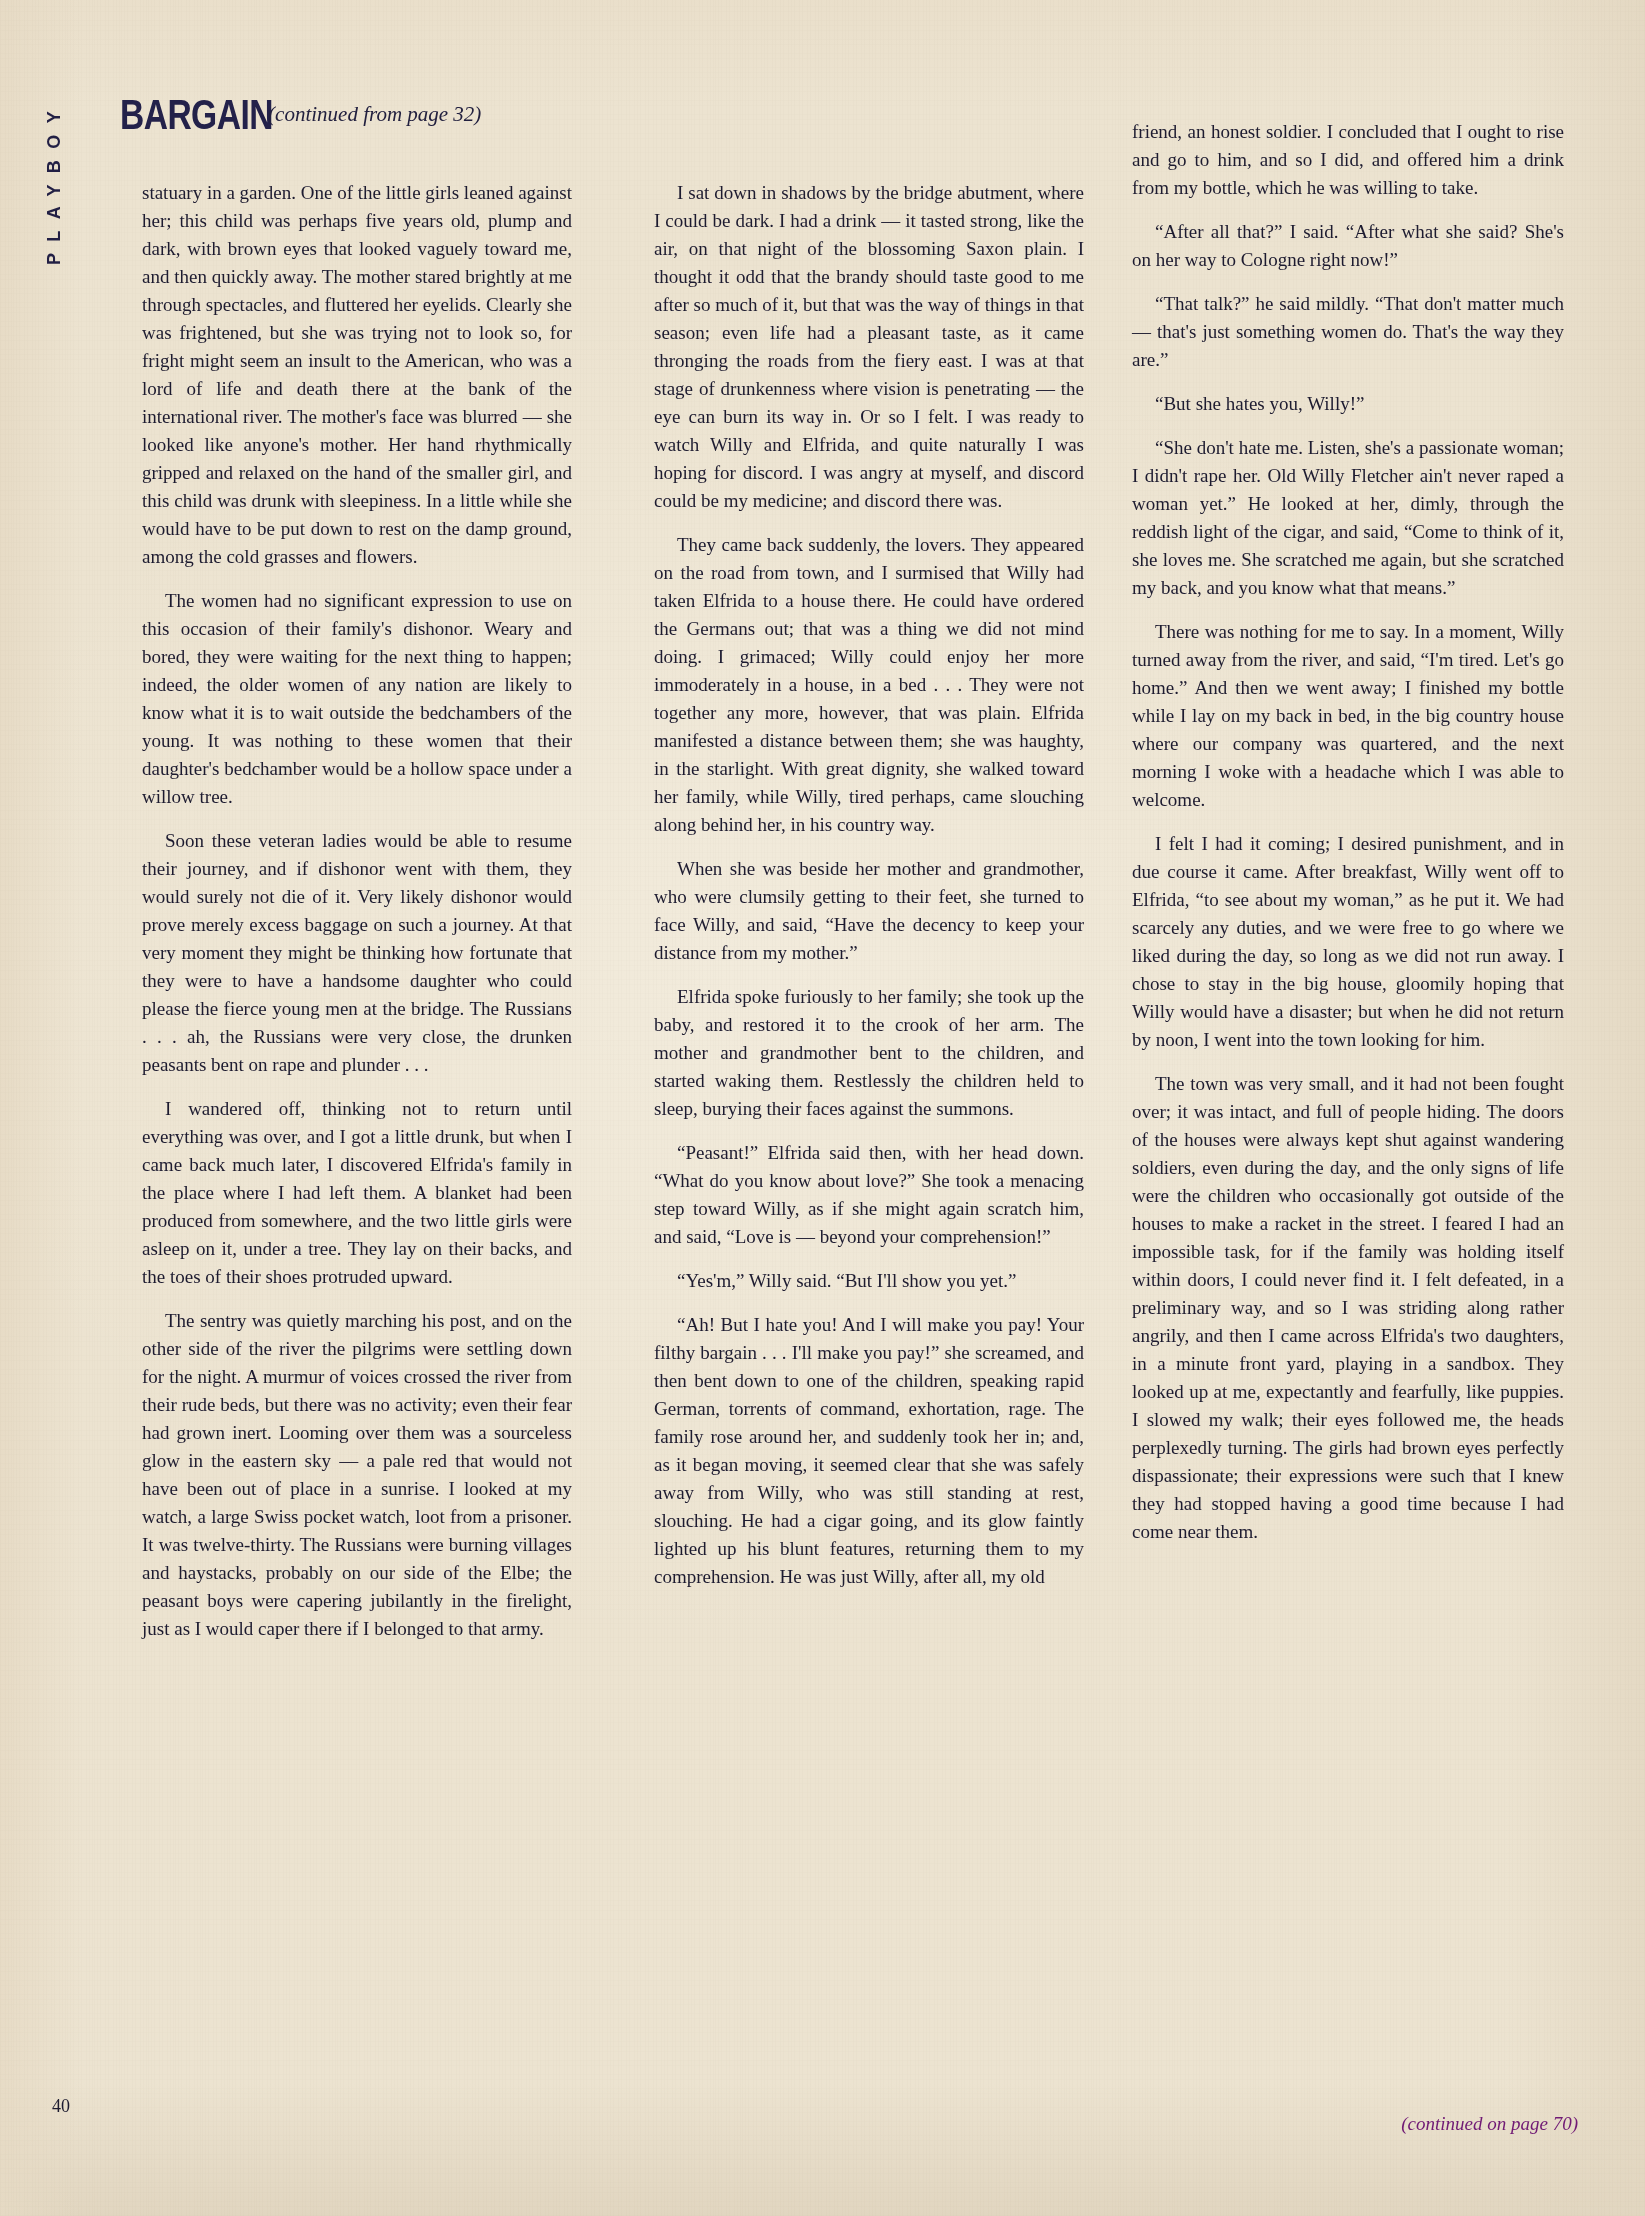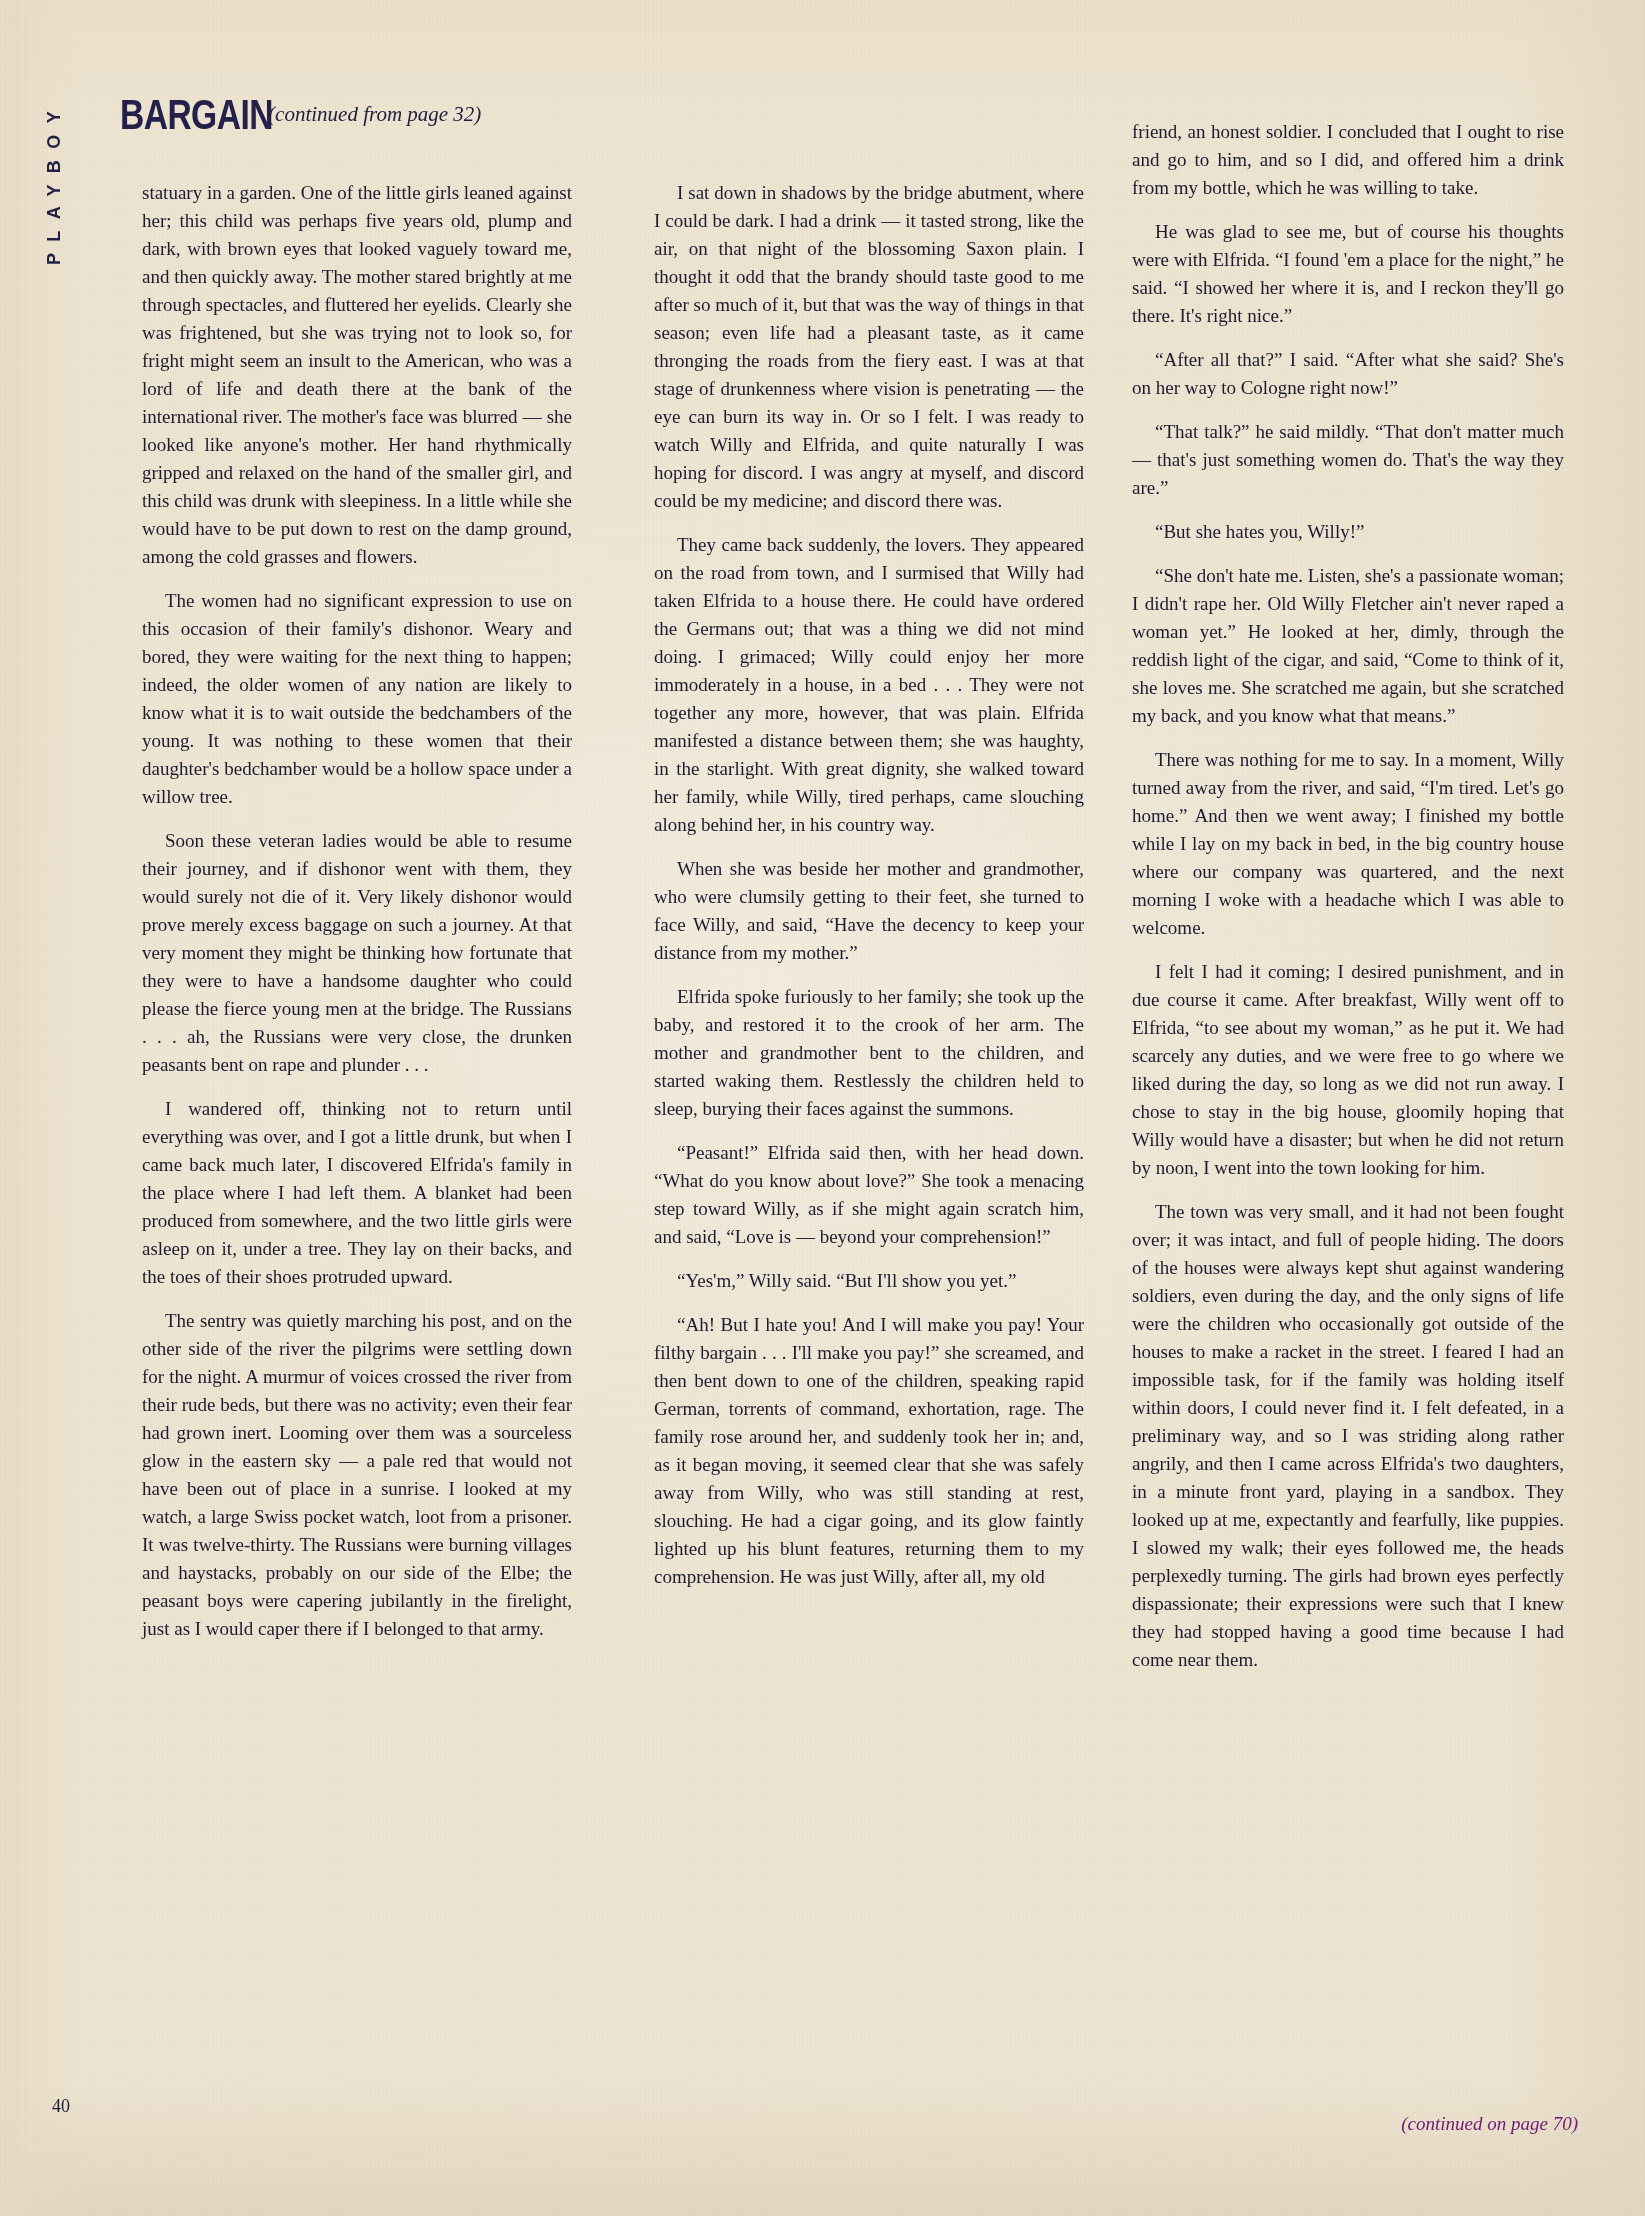--- a/index.html
+++ b/index.html
@@ -156,21 +156,20 @@
     <p>They came back suddenly, the lovers. They appeared on the road from town, and I surmised that Willy had taken Elfrida to a house there. He could have ordered the Germans out; that was a thing we did not mind doing. I grimaced; Willy could enjoy her more immoderately in a house, in a bed . . . They were not together any more, however, that was plain. Elfrida manifested a distance between them; she was haughty, in the starlight. With great dignity, she walked toward her family, while Willy, tired perhaps, came slouching along behind her, in his country way.</p>
     <p>When she was beside her mother and grandmother, who were clumsily getting to their feet, she turned to face Willy, and said, “Have the decency to keep your distance from my mother.”</p>
     <p>Elfrida spoke furiously to her family; she took up the baby, and restored it to the crook of her arm. The mother and grandmother bent to the children, and started waking them. Restlessly the children held to sleep, burying their faces against the summons.</p>
     <p>“Peasant!” Elfrida said then, with her head down. “What do you know about love?” She took a menacing step toward Willy, as if she might again scratch him, and said, “Love is — beyond your comprehension!”</p>
     <p>“Yes'm,” Willy said. “But I'll show you yet.”</p>
     <p>“Ah! But I hate you! And I will make you pay! Your filthy bargain . . . I'll make you pay!” she screamed, and then bent down to one of the children, speaking rapid German, torrents of command, exhortation, rage. The family rose around her, and suddenly took her in; and, as it began moving, it seemed clear that she was safely away from Willy, who was still standing at rest, slouching. He had a cigar going, and its glow faintly lighted up his blunt features, returning them to my comprehension. He was just Willy, after all, my old</p>
   </div>
 
   <div class="col" id="col-3">
     <p class="noindent">friend, an honest soldier. I concluded that I ought to rise and go to him, and so I did, and offered him a drink from my bottle, which he was willing to take.</p>
-    <p>He was glad to see me, but of course his thoughts were with Elfrida. “I found 'em a place for the night,” he said. “I showed her where it is, and I reckon they'll go there. It's right nice.”</p>
     <p>“After all that?” I said. “After what she said? She's on her way to Cologne right now!”</p>
     <p>“That talk?” he said mildly. “That don't matter much — that's just something women do. That's the way they are.”</p>
     <p>“But she hates you, Willy!”</p>
     <p>“She don't hate me. Listen, she's a passionate woman; I didn't rape her. Old Willy Fletcher ain't never raped a woman yet.” He looked at her, dimly, through the reddish light of the cigar, and said, “Come to think of it, she loves me. She scratched me again, but she scratched my back, and you know what that means.”</p>
     <p>There was nothing for me to say. In a moment, Willy turned away from the river, and said, “I'm tired. Let's go home.” And then we went away; I finished my bottle while I lay on my back in bed, in the big country house where our company was quartered, and the next morning I woke with a headache which I was able to welcome.</p>
     <p>I felt I had it coming; I desired punishment, and in due course it came. After breakfast, Willy went off to Elfrida, “to see about my woman,” as he put it. We had scarcely any duties, and we were free to go where we liked during the day, so long as we did not run away. I chose to stay in the big house, gloomily hoping that Willy would have a disaster; but when he did not return by noon, I went into the town looking for him.</p>
     <p>The town was very small, and it had not been fought over; it was intact, and full of people hiding. The doors of the houses were always kept shut against wandering soldiers, even during the day, and the only signs of life were the children who occasionally got outside of the houses to make a racket in the street. I feared I had an impossible task, for if the family was holding itself within doors, I could never find it. I felt defeated, in a preliminary way, and so I was striding along rather angrily, and then I came across Elfrida's two daughters, in a minute front yard, playing in a sandbox. They looked up at me, expectantly and fearfully, like puppies. I slowed my walk; their eyes followed me, the heads perplexedly turning. The girls had brown eyes perfectly dispassionate; their expressions were such that I knew they had stopped having a good time because I had come near them.</p>
   </div>
 
   <div id="folio">40</div>

